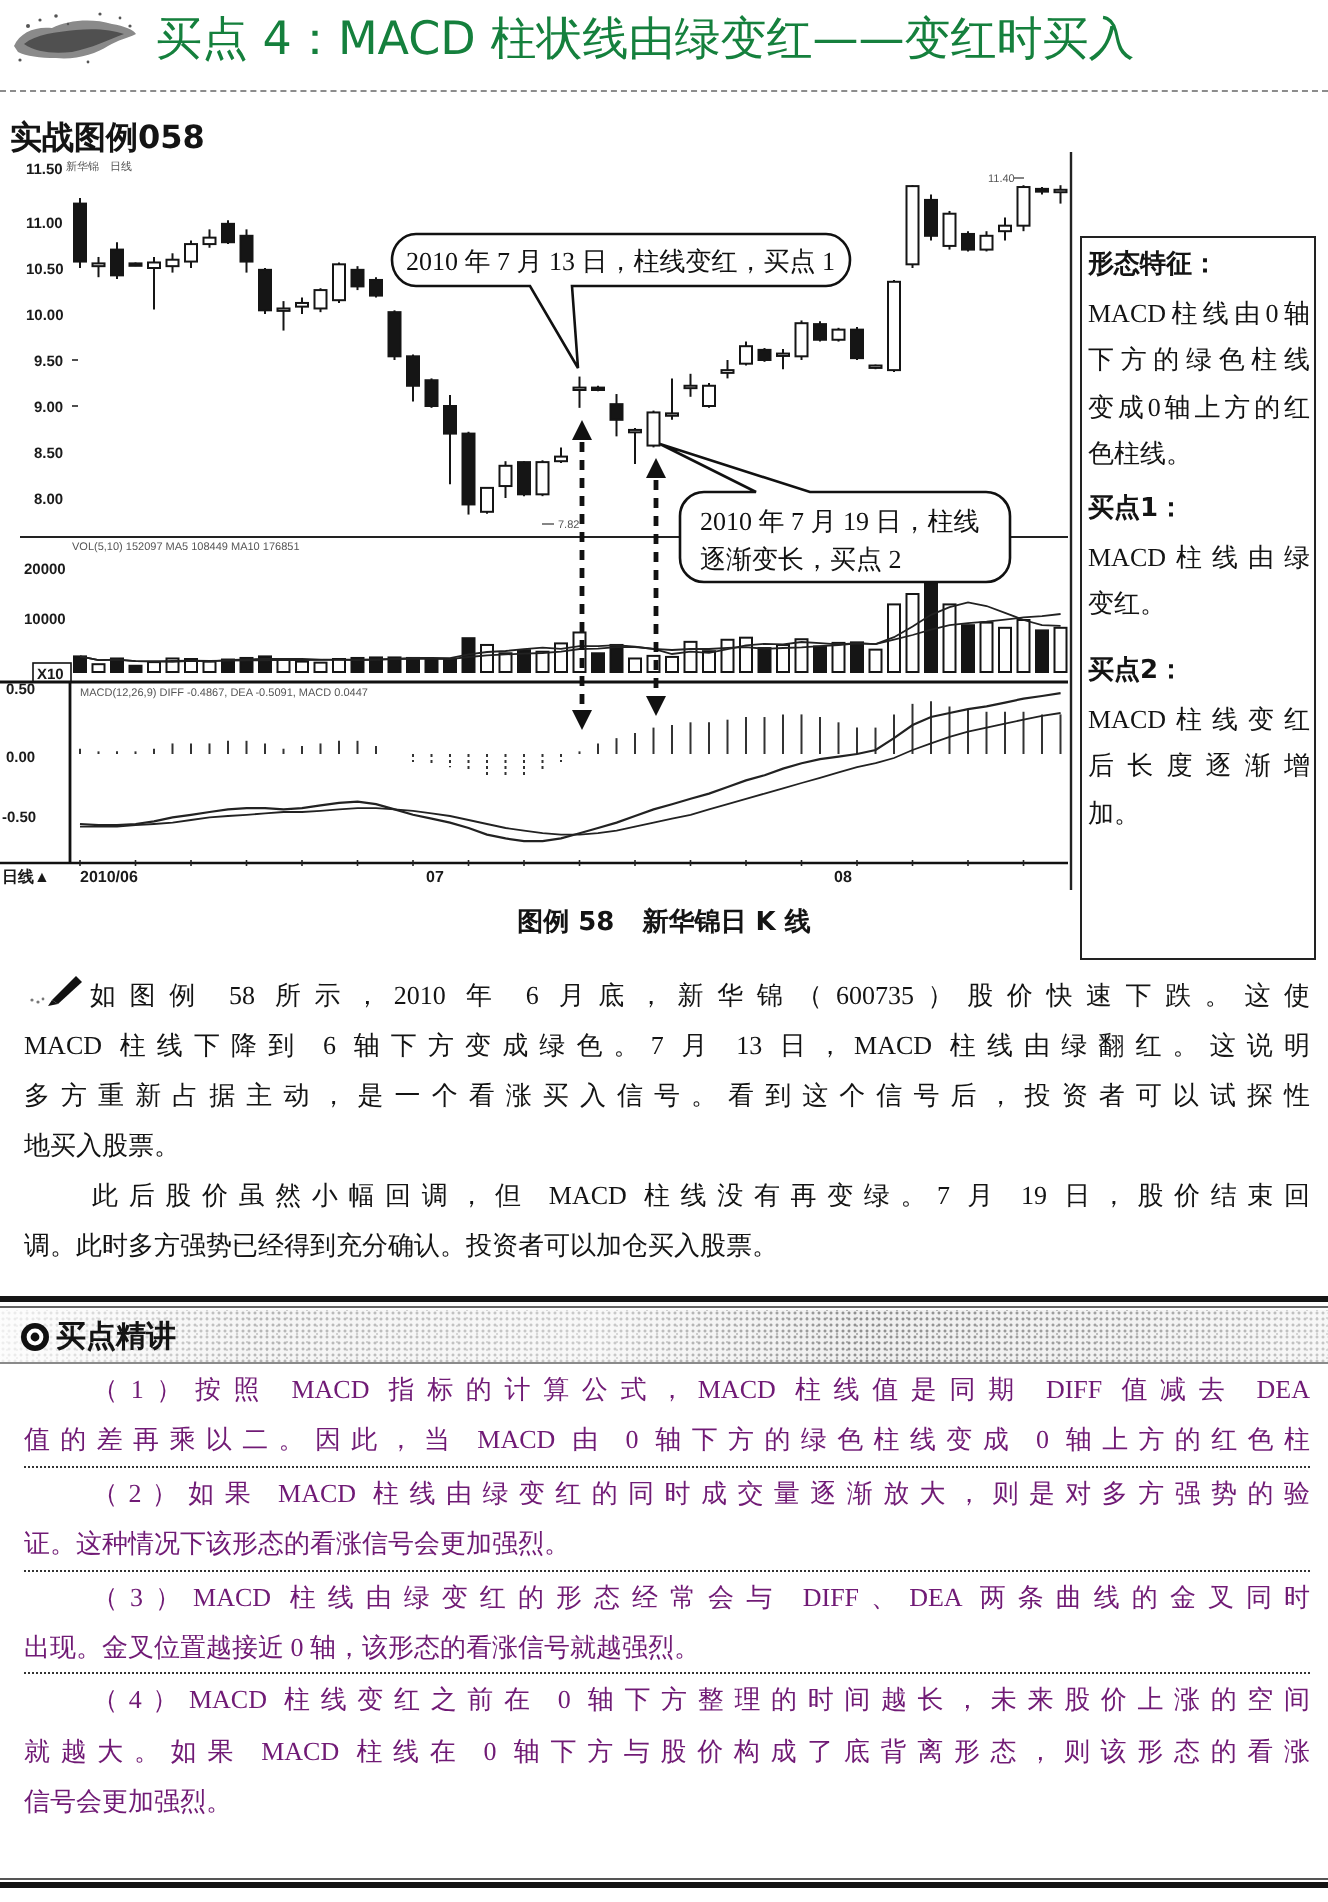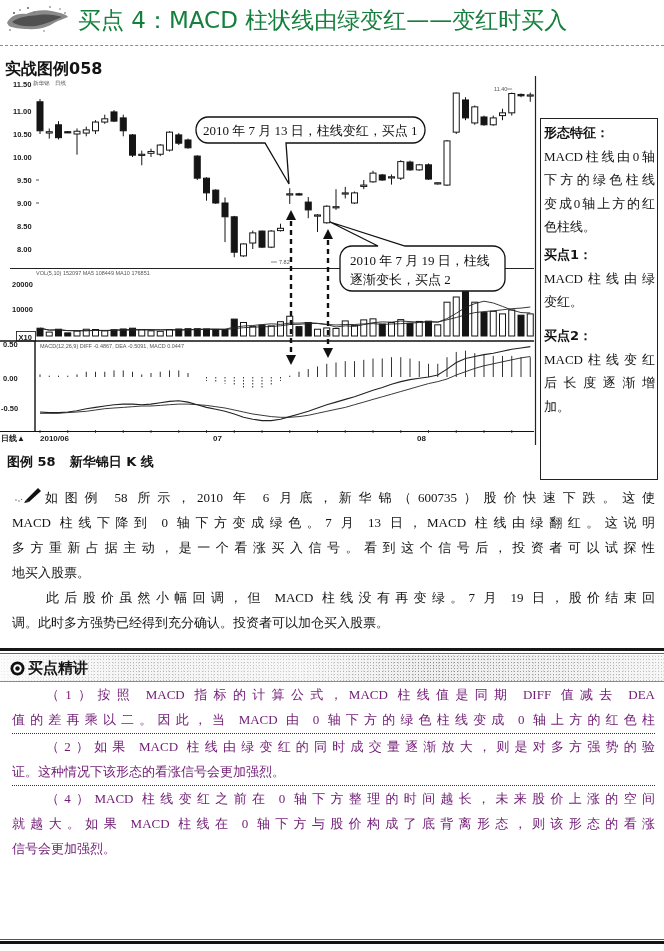--- a/index.html
+++ b/index.html
@@ -14,21 +14,21 @@
   .ax{font-size:7.5px;font-weight:bold;fill:#1a1a1a;}
   .ax8{font-size:8px;font-weight:bold;fill:#1a1a1a;}
   .tiny{font-size:5.5px;fill:#555;}
   .callout-t{font-family:"Liberation Serif","DejaVu Serif",serif;font-size:13px;fill:#111;}
   #side{left:540px;top:78px;width:111px;height:358px;padding:2px 2px 0 3px;border:1.5px solid #222;background:#fff;margin-top:40px;}
   .sp-ln{font-size:13px;line-height:23.5px;height:23.5px;white-space:nowrap;text-align:justify;text-align-last:justify;}
   .sp-ln.last{text-align-last:left;}
   .sp-head{font-family:"DejaVu Sans","Liberation Sans",sans-serif;font-weight:bold;text-align-last:left;}
   .sp-sec.s2{margin-top:4.5px;}
   .sp-sec.s3{margin-top:10.5px;}
-  #caption{left:0;width:664px;top:452px;font-family:"DejaVu Sans","Liberation Sans",sans-serif;font-weight:bold;font-size:13px;line-height:20px;white-space:nowrap;}
+  #caption{left:0;width:664px;top:452px;text-align:center;font-family:"DejaVu Sans","Liberation Sans",sans-serif;font-weight:bold;font-size:13px;line-height:20px;white-space:nowrap;}
   #caption span{margin:0 7px;}
   #pen-icon{left:12px;top:486px;}
   #body-text{left:12px;top:485px;width:643px;}
   .ln{font-size:13px;line-height:25px;height:25px;white-space:nowrap;text-align:justify;text-align-last:justify;}
   .ln.last{text-align-last:left;}
   .ln.ind{padding-left:34px;}
   .ln.icon-ind{padding-left:33px;}
   #sec-thick{left:0;width:664px;top:648px;height:3px;background:#161616;}
   #sec-thin{left:0;width:664px;top:653px;height:1px;background:#666;}
   #sec-band{left:0;width:664px;top:655px;height:26px;border-bottom:1px solid #8a8a8a;
@@ -526,21 +526,21 @@
     <path d="M14 14 L12 17 L17 16 Z" fill="#111"></path>
     <g fill="#777">
         <circle cx="4" cy="14" r="0.8"></circle>
         <circle cx="7" cy="15" r="0.8"></circle>
         <circle cx="9.5" cy="13.5" r="0.7"></circle>
       </g>
   </svg>
   <div id="body-text" class="abs">
     <div class="para">
       <div class="ln icon-ind">如图例 58 所示，2010 年 6 月底，新华锦（600735）股价快速下跌。这使</div>
-      <div class="ln">MACD 柱线下降到 0 轴下方变成绿色。7 月 13 日，MACD 柱线由绿翻红。这说明</div>
+      <div class="ln">MACD 柱线下降到 6 轴下方变成绿色。7 月 13 日，MACD 柱线由绿翻红。这说明</div>
       <div class="ln">多方重新占据主动，是一个看涨买入信号。看到这个信号后，投资者可以试探性</div>
       <div class="ln last">地买入股票。</div>
     </div>
     <div class="para">
       <div class="ln ind">此后股价虽然小幅回调，但 MACD 柱线没有再变绿。7 月 19 日，股价结束回</div>
       <div class="ln last">调。此时多方强势已经得到充分确认。投资者可以加仓买入股票。</div>
     </div>
   </div>
 
   <div id="sec-thick" class="abs"></div>
@@ -555,20 +555,24 @@
 
   <div id="items" class="abs">
     <div class="item">
       <div class="ln ind">（1）按照 MACD 指标的计算公式，MACD 柱线值是同期 DIFF 值减去 DEA</div>
       <div class="ln">值的差再乘以二。因此，当 MACD 由 0 轴下方的绿色柱线变成 0 轴上方的红色柱</div>
     </div>
     <div class="item">
       <div class="ln ind">（2）如果 MACD 柱线由绿变红的同时成交量逐渐放大，则是对多方强势的验</div>
       <div class="ln last">证。这种情况下该形态的看涨信号会更加强烈。</div>
     </div>
+    <div class="item">
+      <div class="ln ind">（3）MACD 柱线由绿变红的形态经常会与 DIFF、DEA 两条曲线的金叉同时</div>
+      <div class="ln last">出现。金叉位置越接近 0 轴，该形态的看涨信号就越强烈。</div>
+    </div>
     <div class="item last-item">
       <div class="ln ind">（4）MACD 柱线变红之前在 0 轴下方整理的时间越长，未来股价上涨的空间</div>
       <div class="ln">就越大。如果 MACD 柱线在 0 轴下方与股价构成了底背离形态，则该形态的看涨</div>
       <div class="ln last">信号会更加强烈。</div>
     </div>
   </div>
 
   <div id="bot-thin" class="abs"></div>
   <div id="bot-thick" class="abs"></div>
 </div>

